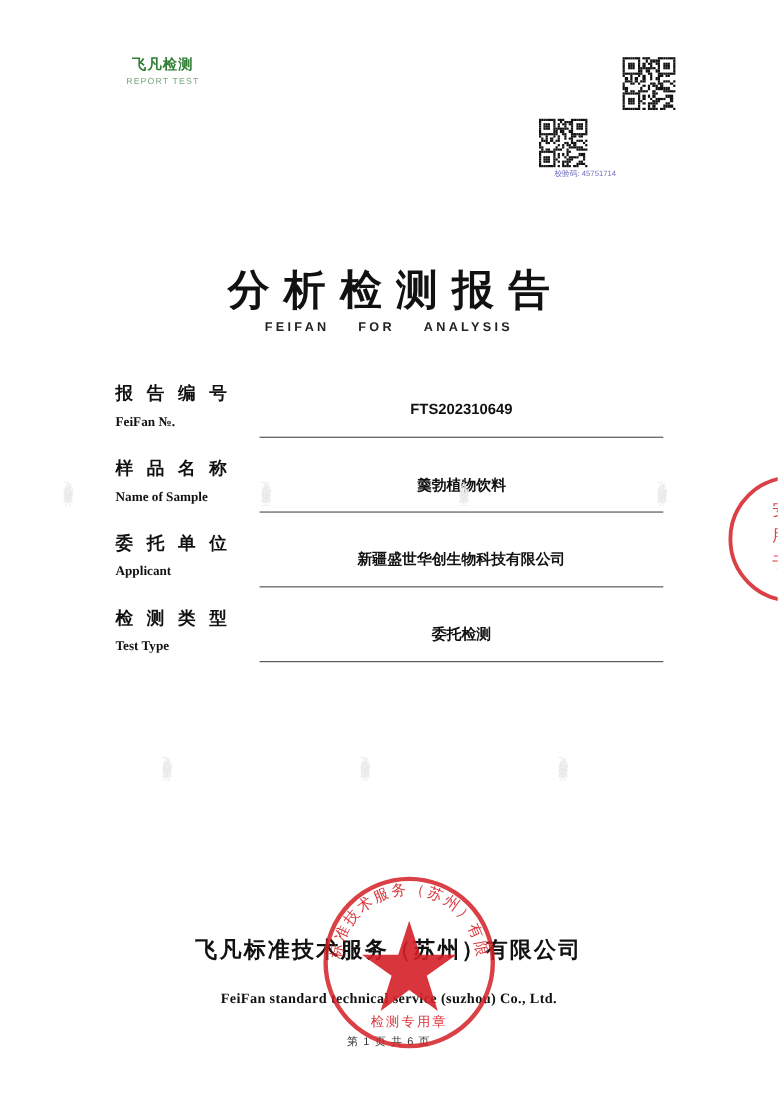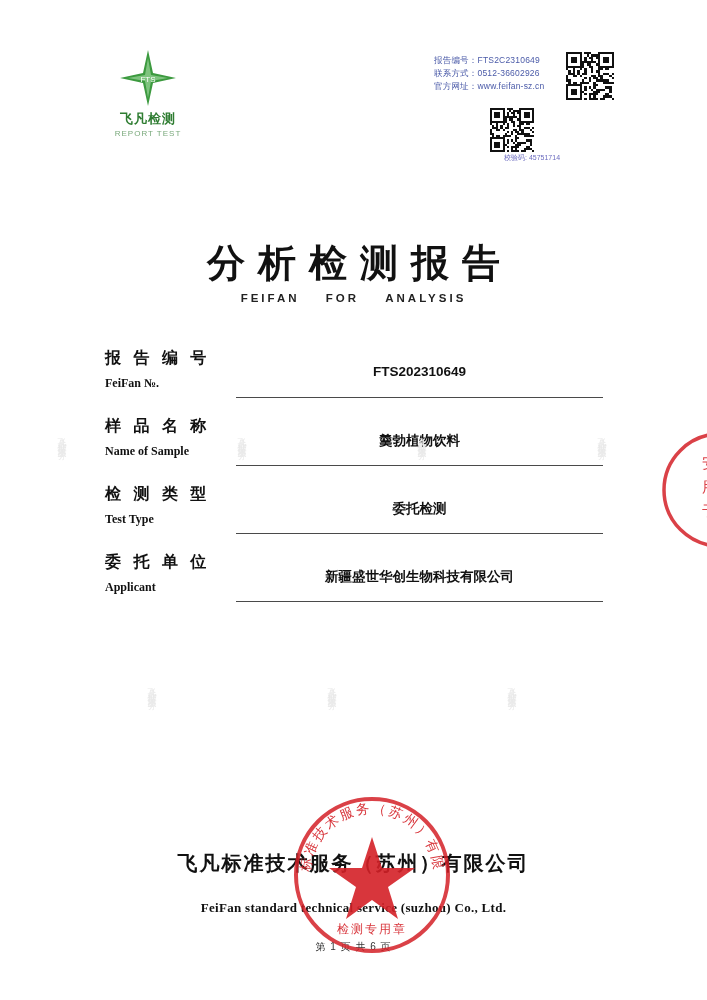--- a/index.html
+++ b/index.html
@@ -246,42 +246,24 @@
     white-space: nowrap;
     user-select: none;
   }
 </style>
 </head>
 <body>
 
 <div class="header">
 
   <div class="logo-block">
-    <div class="logo-star">
-      <svg width="60" height="60" viewBox="0 0 60 60">
-        <polygon points="30,2 35,25 58,30 35,35 30,58 25,35 2,30 25,25" fill="#3c9a3f"></polygon>
-        <polygon points="30,10 33,27 50,30 33,33 30,50 27,33 10,30 27,27" fill="#7fc47f"></polygon>
-        <text x="30" y="34" font-size="8" fill="#ffffff" text-anchor="middle" font-family="Liberation Sans, sans-serif">FTS</text>
-      </svg>
-    </div>
     <div class="logo-cn">飞凡检测</div>
     <div class="logo-en">REPORT TEST</div>
   </div>
 
-  <div class="header-info">
-    <div class="row">
-      <span>报告编号：</span><span class="val">FTS2C2310649</span>
-    </div>
-    <div class="row">
-      <span>联系方式：</span><span class="val">0512-36602926</span>
-    </div>
-    <div class="row">
-      <span>官方网址：</span><span class="val">www.feifan-sz.cn</span>
-    </div>
-  </div>
 
   <div class="qr-main" id="qr-main">
       <div class="qr-cell" style="left: 0px; top: 0px; width: 2.28571px; height: 2.28571px;"></div>
       <div class="qr-cell" style="left: 2.28571px; top: 0px; width: 2.28571px; height: 2.28571px;"></div>
       <div class="qr-cell" style="left: 4.57143px; top: 0px; width: 2.28571px; height: 2.28571px;"></div>
       <div class="qr-cell" style="left: 6.85714px; top: 0px; width: 2.28571px; height: 2.28571px;"></div>
       <div class="qr-cell" style="left: 9.14286px; top: 0px; width: 2.28571px; height: 2.28571px;"></div>
       <div class="qr-cell" style="left: 11.4286px; top: 0px; width: 2.28571px; height: 2.28571px;"></div>
       <div class="qr-cell" style="left: 13.7143px; top: 0px; width: 2.28571px; height: 2.28571px;"></div>
       <div class="qr-cell" style="left: 18.2857px; top: 0px; width: 2.28571px; height: 2.28571px;"></div>
@@ -768,30 +750,30 @@
   </div>
 
   <div class="field">
     <div class="f-label-cn">样 品 名 称</div>
     <div class="f-label-en">Name of Sample</div>
     <div class="f-value">羹勃植物饮料</div>
     <div class="f-rule"></div>
   </div>
 
   <div class="field">
+    <div class="f-label-cn">委 托 单 位</div>
+    <div class="f-label-en">Applicant</div>
+    <div class="f-value">新疆盛世华创生物科技有限公司</div>
+    <div class="f-rule"></div>
+  </div>
+
+  <div class="field">
     <div class="f-label-cn">检 测 类 型</div>
     <div class="f-label-en">Test Type</div>
     <div class="f-value">委托检测</div>
-    <div class="f-rule"></div>
-  </div>
-
-  <div class="field">
-    <div class="f-label-cn">委 托 单 位</div>
-    <div class="f-label-en">Applicant</div>
-    <div class="f-value">新疆盛世华创生物科技有限公司</div>
     <div class="f-rule"></div>
   </div>
 </div>
 
 <div class="wm" style="left:55px; top:430px;">飞凡标准技术服务</div>
 <div class="wm" style="left:235px; top:430px;">飞凡标准技术服务</div>
 <div class="wm" style="left:415px; top:430px;">飞凡标准技术服务</div>
 <div class="wm" style="left:595px; top:430px;">飞凡标准技术服务</div>
 <div class="wm" style="left:145px; top:680px;">飞凡标准技术服务</div>
 <div class="wm" style="left:325px; top:680px;">飞凡标准技术服务</div>

